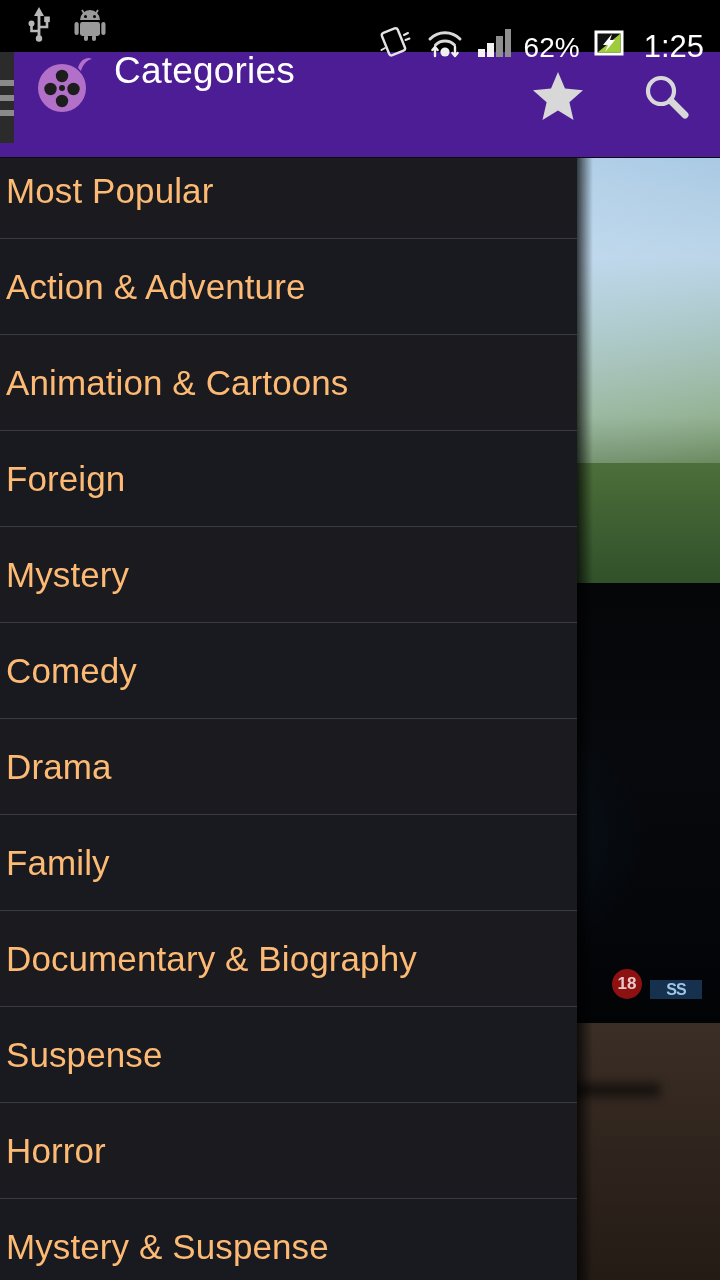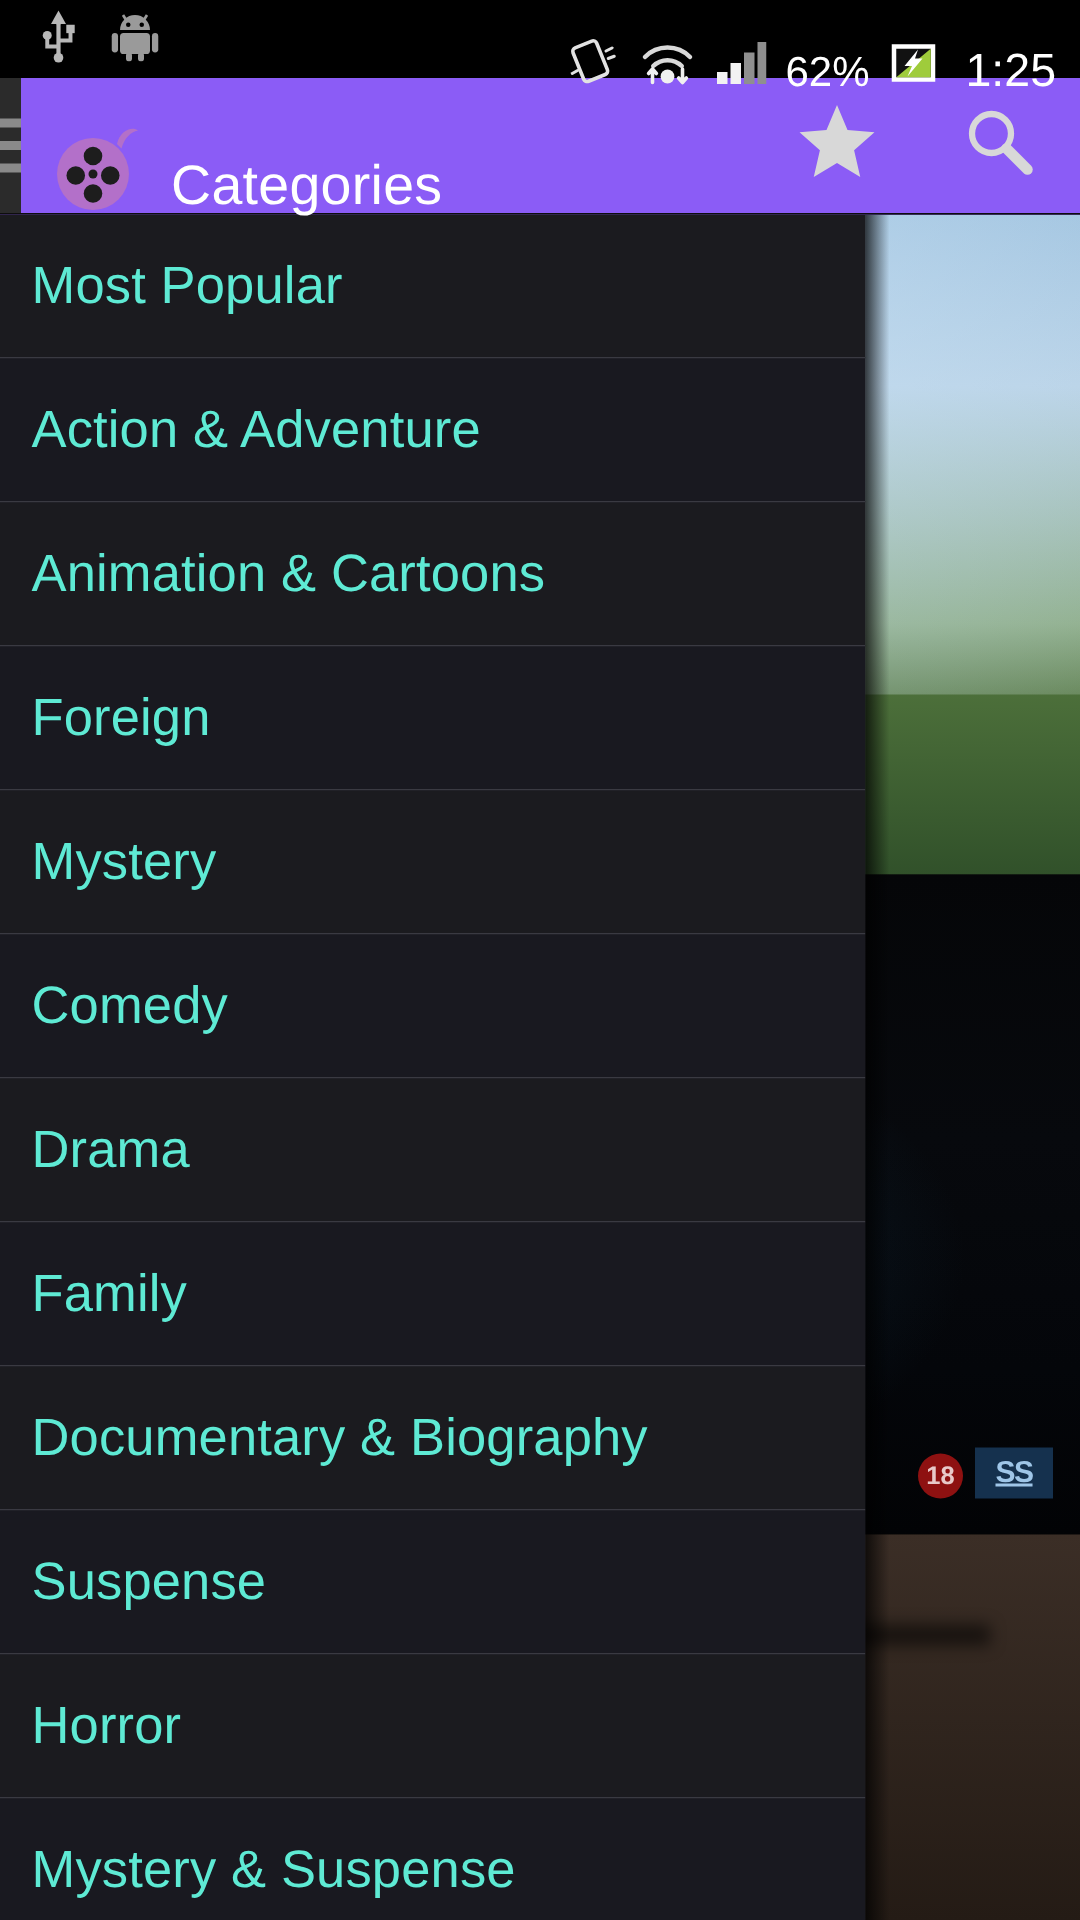--- a/index.html
+++ b/index.html
@@ -17,22 +17,22 @@
     background:#000; display:flex; align-items:center; z-index:40;
   }
   .sb-left{ display:flex; align-items:center; gap:22px; padding-left:26px; }
   .sb-right{ margin-left:auto; display:flex; align-items:flex-end; gap:13px; padding-right:16px; }
   .sb-ico{ display:block; }
   .sb-text{ color:#fff; font-size:28px; font-weight:400; letter-spacing:0px; line-height:1; }
   .sb-clock{ color:#fff; font-size:31px; font-weight:400; line-height:1; padding-left:4px;margin-top:40px;}
 
   
   #action-bar{
-    position:absolute; left:0; top:52px; width:720px; height:91px;
-    background:#8b5cf6; display:flex; align-items:flex-end; z-index:38;
+    position:absolute; left:0; top:52px; width:720px; height:106px;
+    background:#4c1d95; display:flex; align-items:flex-start; z-index:38;
     border-bottom:1px solid #0d0d0d;
   }
   #drawer-handle{
     width:14px; height:91px; position:relative; flex:0 0 14px;
     display:flex; flex-direction:column; justify-content:center; gap:9px; padding-left:0px;
     background:#2b2b2b;
   }
   #drawer-handle i{ display:block; width:14px; height:6px; background:#8a8a8a; }
   .ab-icon-wrap{ margin-left:20px; display:flex; align-items:center; }
   .reel{ width:62px; height:62px; position:relative; }
@@ -105,23 +105,23 @@
           letter-spacing:3px; font-family:"Liberation Serif", serif; }
   .p2-figure{ position:absolute; left:-60px; top:150px; width:230px; height:250px;
               background:radial-gradient(ellipse at 40% 40%, rgba(40,92,122,.55), rgba(0,0,0,0) 70%); }
   .p2-title{ position:absolute; left:-150px; top:312px; color:#5f7a50; font-size:72px; font-weight:700;
              letter-spacing:-1px; text-shadow:0 0 18px rgba(110,160,110,.35); white-space:nowrap; }
   .p2-credits{ position:absolute; left:-120px; bottom:22px; width:280px; color:#3c3c3c; font-size:7px;
                line-height:1.45; letter-spacing:.2px; }
   .p2-rating{ position:absolute; right:78px; bottom:24px; width:30px; height:30px; border-radius:50%;
               background:#8e1111; color:#e8c9c9; font-size:17px; font-weight:700;
               display:flex; align-items:center; justify-content:center;margin-left:12px; }
-  .p2-logo{ position:absolute; right:18px; bottom:24px; width:52px; height:34px;
+  .p2-logo{ position:absolute; right:18px; bottom:24px; width:52px; height:19px;
             background:#15314e; display:flex; align-items:center; justify-content:center;
-            color:#9fc6e8; font-size:20px; font-weight:700; letter-spacing:-1px;text-decoration:underline; }
+            color:#9fc6e8; font-size:16px; font-weight:700; letter-spacing:-1px; }
 
   
   #poster-3{ top:880px; height:257px;
     background:linear-gradient(135deg,#241c18 0%, #3a2d24 40%, #221a16 100%); }
   .p3-wall{ position:absolute; right:0; top:0; width:300px; height:257px;
             background:linear-gradient(180deg,#3b2e26,#241b15); }
   .p3-blur{ position:absolute; right:60px; top:60px; width:120px; height:14px;
             background:rgba(0,0,0,.55); filter:blur(5px); }
   .p3-cap{ position:absolute; left:14px; top:8px; width:156px; height:84px;
            background:linear-gradient(180deg,#cdd0e6,#a8abc4); border-radius:52% 52% 34% 34%; }
@@ -153,21 +153,21 @@
     pointer-events:none;
   }
   .cat-row{
     position:relative; height:96px; width:577px;
     display:flex; align-items:center;
     border-bottom:1px solid #3a3a42;
     background:#1b1b1f;
   }
   .cat-row:nth-child(even){ background:#191920; }
   .cat-label{
-    color:#5eead4; font-size:35px; font-weight:400; padding-left:21px;
+    color:#fdba74; font-size:35px; font-weight:400; padding-left:6px;
     letter-spacing:.1px; line-height:1; white-space:nowrap;
   }
 </style>
 </head>
 <body>
 
 <div id="screen">
 
   <div id="status-bar">
     <div class="sb-left">

